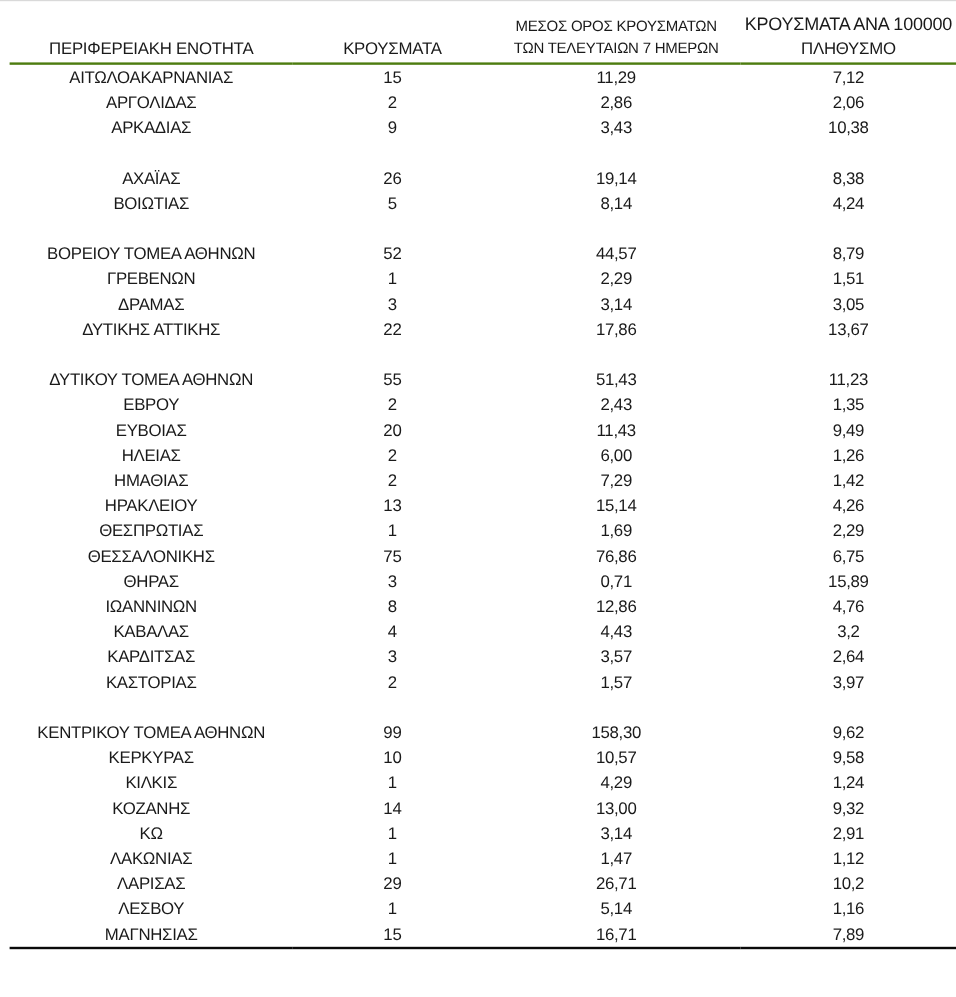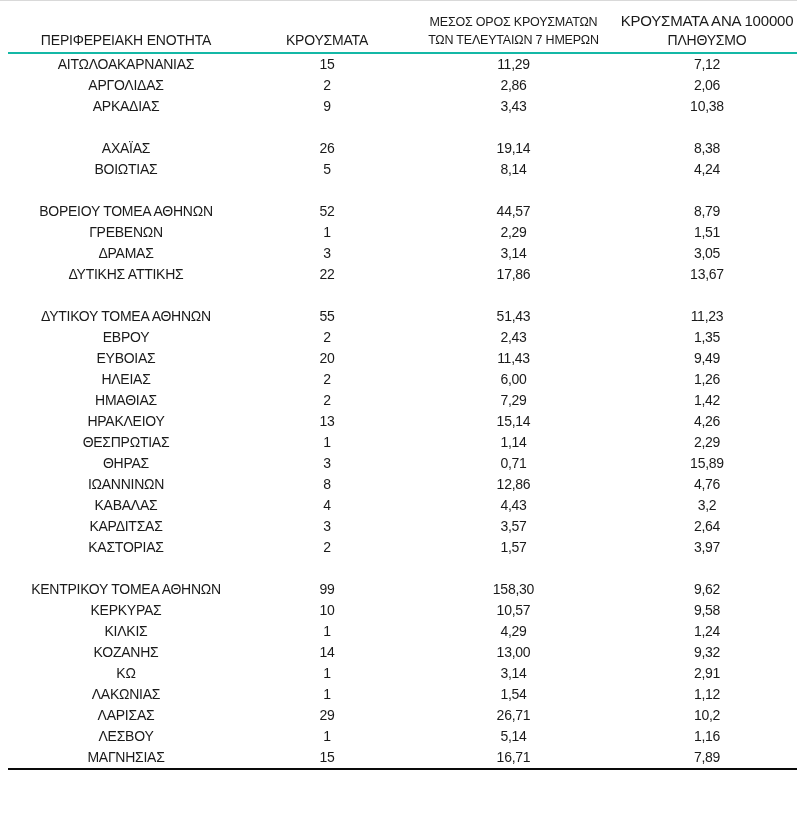--- a/index.html
+++ b/index.html
@@ -28,21 +28,21 @@
   col.c-cases   { width: 166px; }
   col.c-avg7    { width: 207px; }
   col.c-per100k { width: 180px; }
 
   thead th {
     height: 48px;
     vertical-align: bottom;
     padding: 0 2px 3px 2px;
     font-weight: 400;
     text-align: center;
-    border-bottom: 2px solid #14b8a6;
+    border-bottom: 2px solid #4d7c0f;
     letter-spacing: -0.2px;
   }
   .hdr-single {
     font-size: 14px;
     line-height: 1.2;
     display: block;
   }
   .hdr-small {
     font-size: 12.5px;
     line-height: 1.45;
@@ -208,22 +208,28 @@
         </tr>
         <tr>
           <td>ΗΡΑΚΛΕΙΟΥ</td>
           <td>13</td>
           <td>15,14</td>
           <td>4,26</td>
         </tr>
         <tr>
           <td>ΘΕΣΠΡΩΤΙΑΣ</td>
           <td>1</td>
-          <td>1,14</td>
+          <td>1,69</td>
           <td>2,29</td>
+        </tr>
+        <tr>
+          <td>ΘΕΣΣΑΛΟΝΙΚΗΣ</td>
+          <td>75</td>
+          <td>76,86</td>
+          <td>6,75</td>
         </tr>
         <tr>
           <td>ΘΗΡΑΣ</td>
           <td>3</td>
           <td>0,71</td>
           <td>15,89</td>
         </tr>
         <tr>
           <td>ΙΩΑΝΝΙΝΩΝ</td>
           <td>8</td>
@@ -280,21 +286,21 @@
         </tr>
         <tr>
           <td>ΚΩ</td>
           <td>1</td>
           <td>3,14</td>
           <td>2,91</td>
         </tr>
         <tr>
           <td>ΛΑΚΩΝΙΑΣ</td>
           <td>1</td>
-          <td>1,54</td>
+          <td>1,47</td>
           <td>1,12</td>
         </tr>
         <tr>
           <td>ΛΑΡΙΣΑΣ</td>
           <td>29</td>
           <td>26,71</td>
           <td>10,2</td>
         </tr>
         <tr>
           <td>ΛΕΣΒΟΥ</td>

